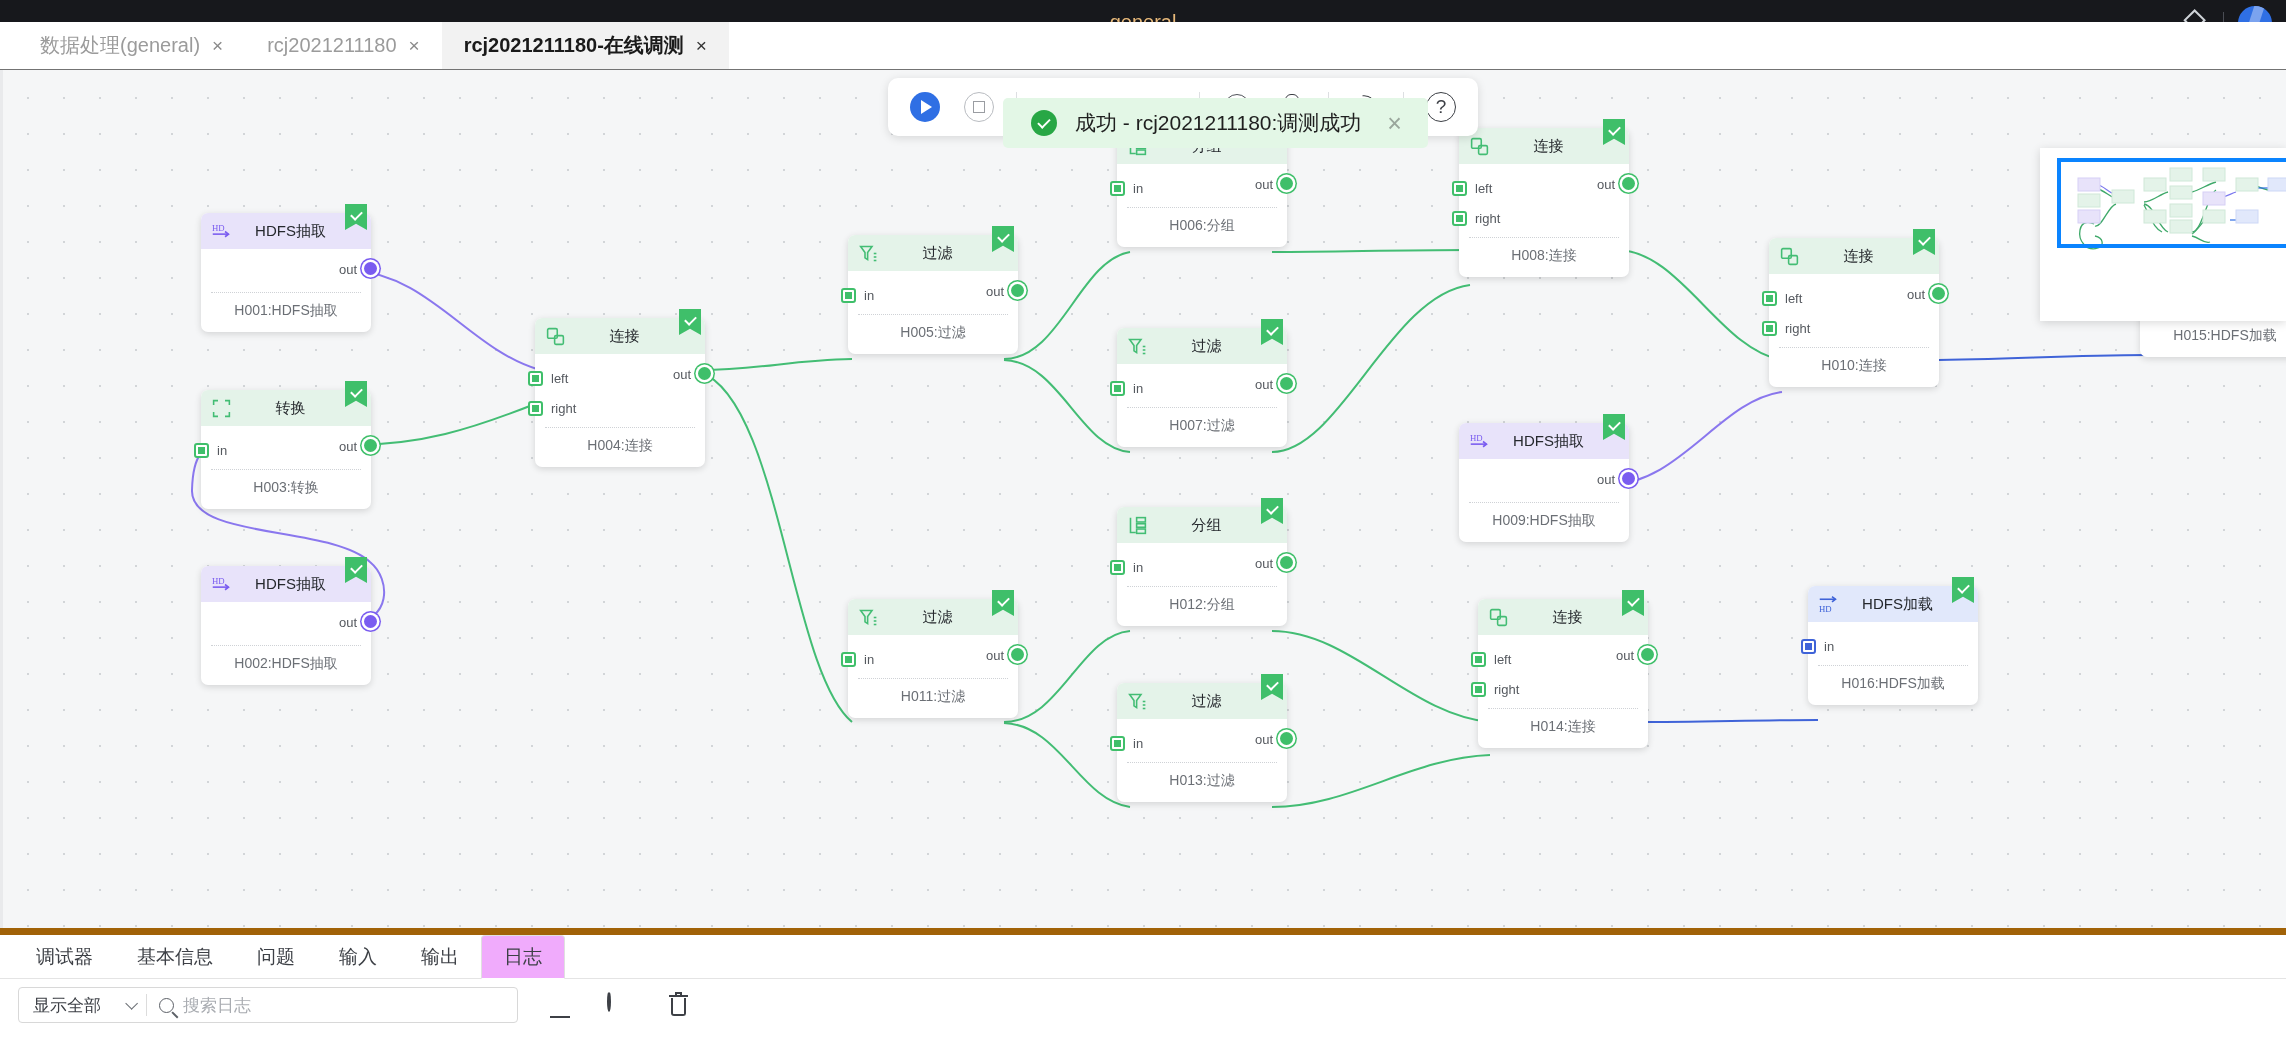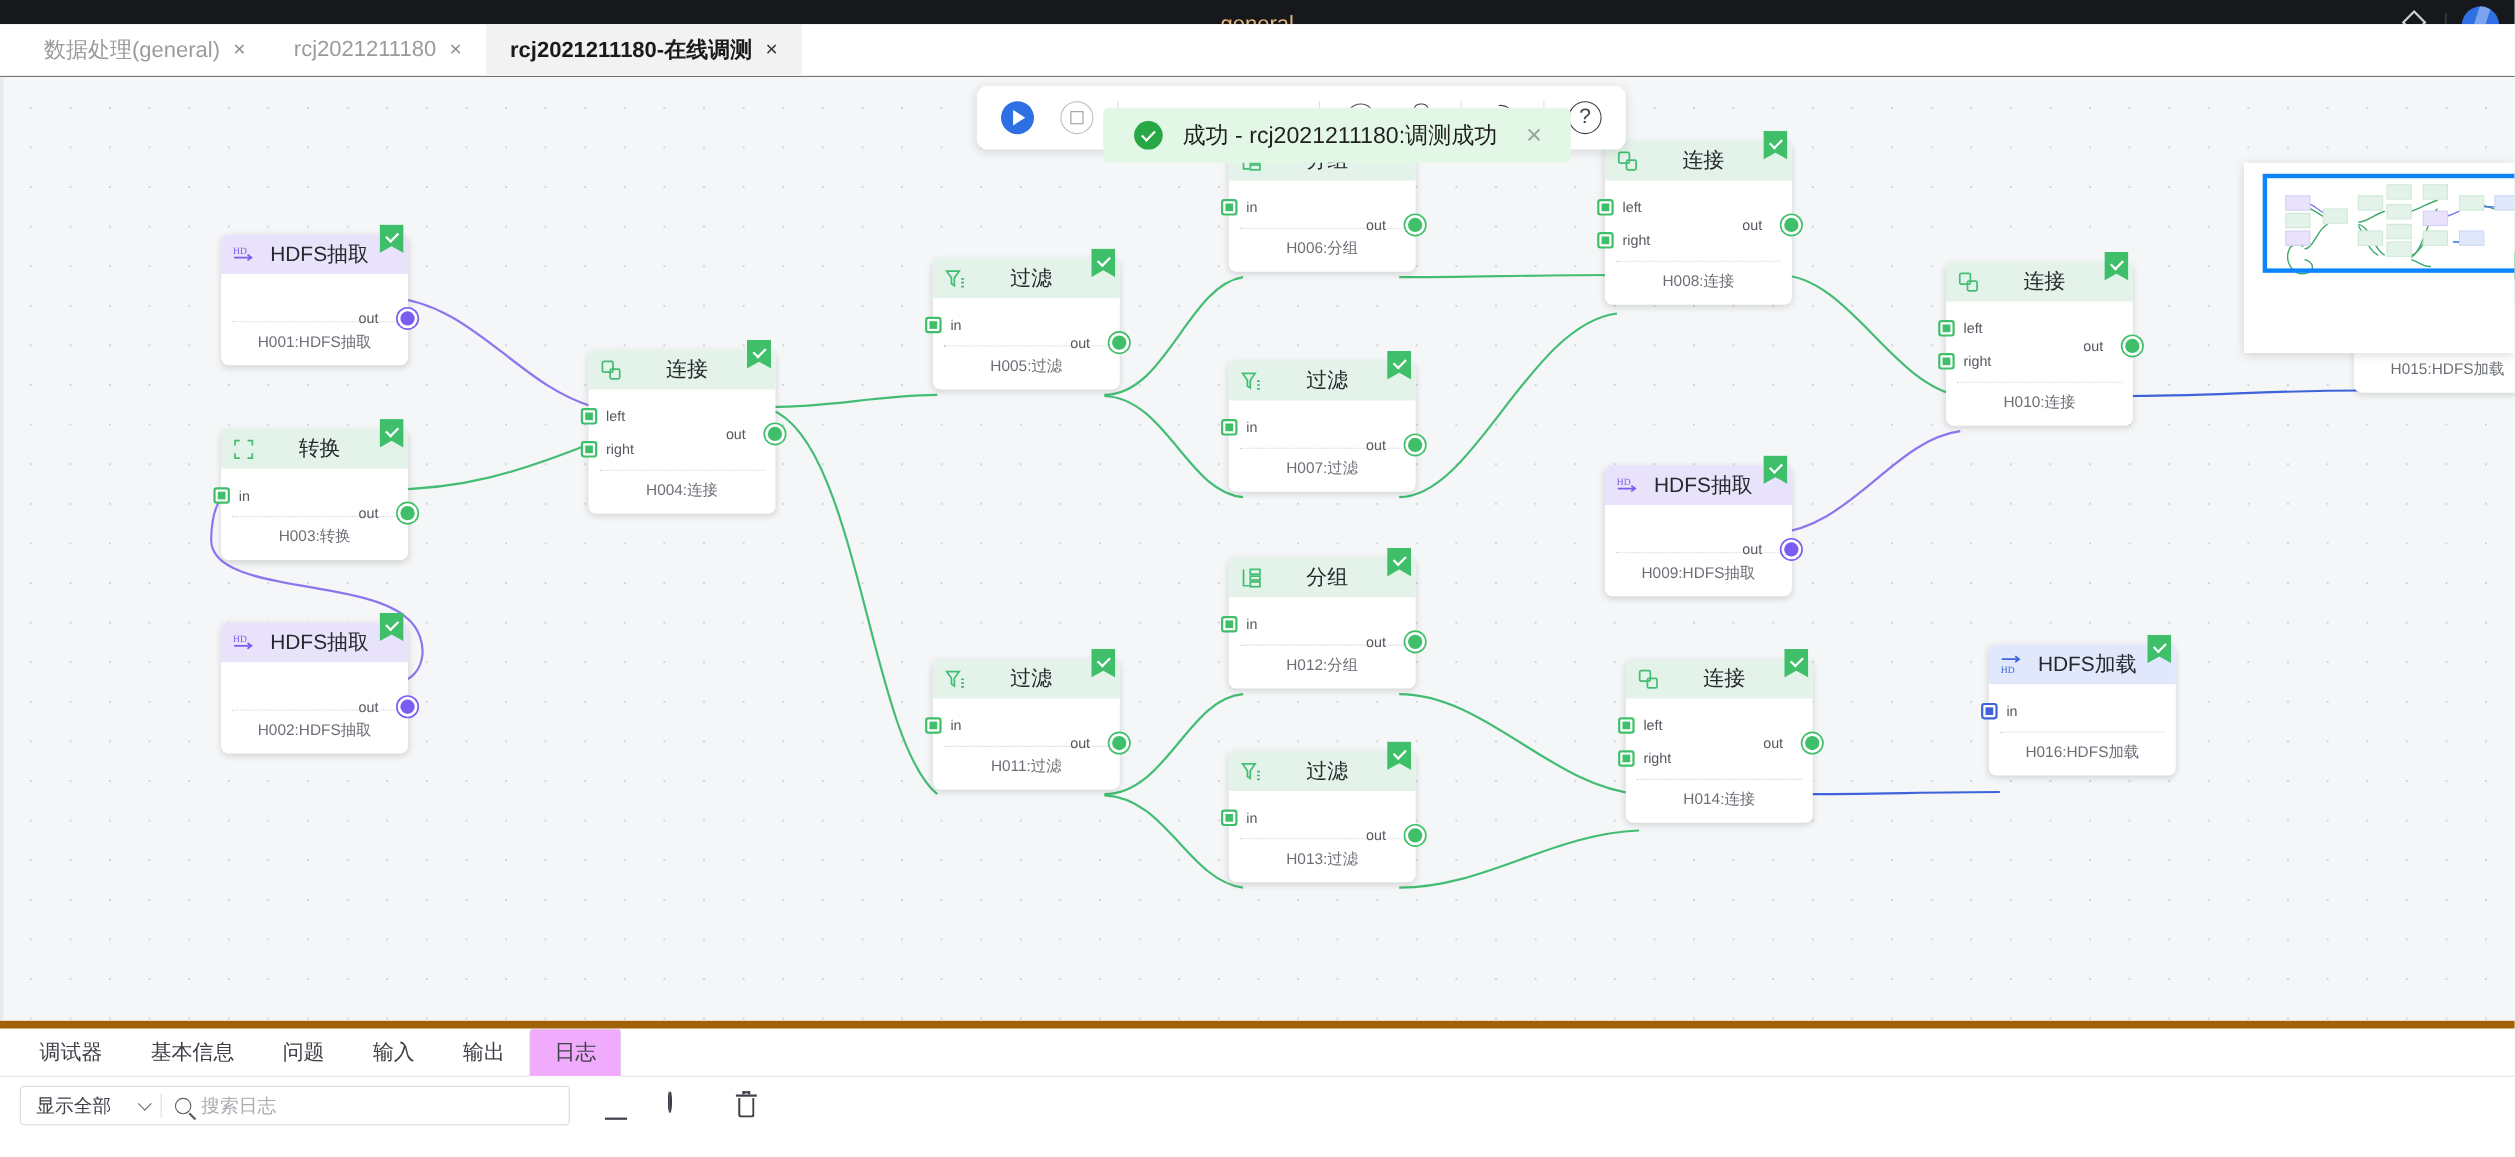--- a/index.html
+++ b/index.html
@@ -146,21 +146,21 @@
     overflow: visible; z-index: 3;
   }
   .node-hd {
     height: 36px; display: flex; align-items: center;
     border-radius: 7px 7px 0 0; position: relative; padding-left: 10px;
   }
   .node-hd.green  { background: #e4f3e9; }
   .node-hd.purple { background: #e8e3fa; }
   .node-hd.blue   { background: #e1e8fb; }
   .node-title {
-    flex: 1; text-align: center; font-size: 19px; color: #25282d;
+    flex: 1; text-align: center; font-size: 15px; color: #25282d;
     padding-right: 22px; white-space: nowrap;
   }
   .node-icon { width: 21px; height: 21px; flex: 0 0 auto; }
   .flag {
     position: absolute; right: 4px; top: -9px; width: 22px; height: 26px;
     background: #3fbf6a;
     clip-path: polygon(0 0, 100% 0, 100% 100%, 50% 76%, 0 100%);
     display: flex; align-items: flex-start; justify-content: center;
   }
   .flag::after {
@@ -174,22 +174,22 @@
     position: absolute; left: -7px; width: 15px; height: 15px;
     border: 2px solid #3fbf6a; border-radius: 3px; background: #fff;
     display: flex; align-items: center; justify-content: center;
   }
   .port-in::after { content: ""; width: 7px; height: 7px; background: #3fbf6a; }
   .port-in.blue { border-color: #3f63d8; }
   .port-in.blue::after { background: #3f63d8; }
   .port-label { font-size: 13px; color: #55595f; }
   .port-label.left-lbl { margin-left: 16px; }
   .port-out-wrap {
-    position: absolute; right: -6px; top: 16px; height: 30px;
-    display: flex; align-items: center; gap: 20px;
+    position: absolute; right: -6px; top: 4px; height: 30px;
+    display: flex; gap: 7px;
   }
   .port-out-lbl { font-size: 13px; color: #55595f; }
   .port-out {
     width: 13px; height: 13px; border-radius: 50%; background: #3fbf6a;
     box-shadow: 0 0 0 2.5px #ffffff, 0 0 0 4px #3fbf6a;
   }
   .port-out.purple { background: #7a5cf0; box-shadow: 0 0 0 2.5px #fff, 0 0 0 4px #7a5cf0; }
   .node-divider {
     margin: 4px 10px 0 10px; height: 0;
     border-top: 1.4px dotted #cfd2d6;

